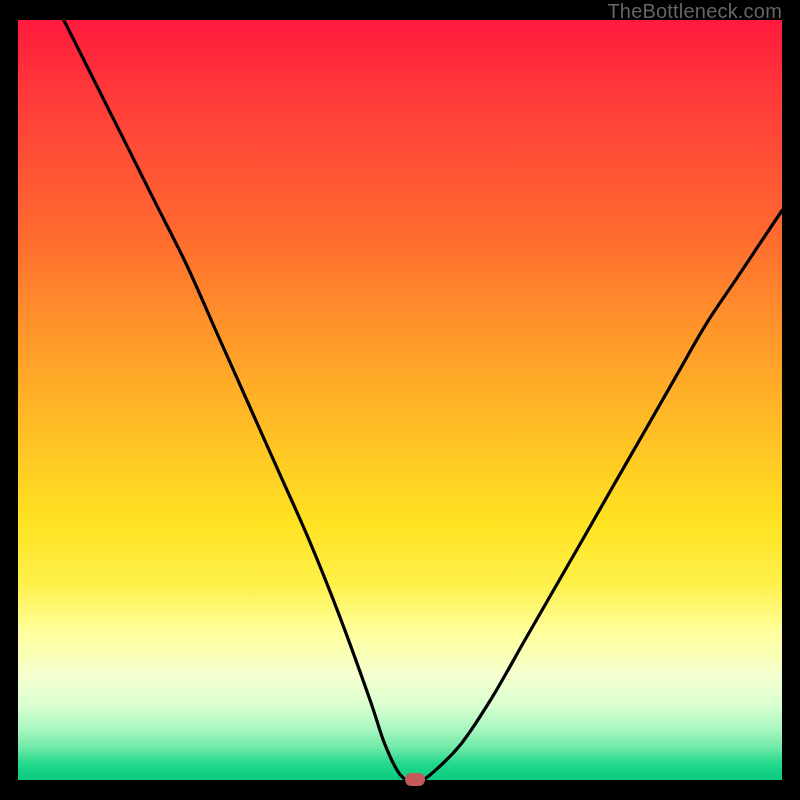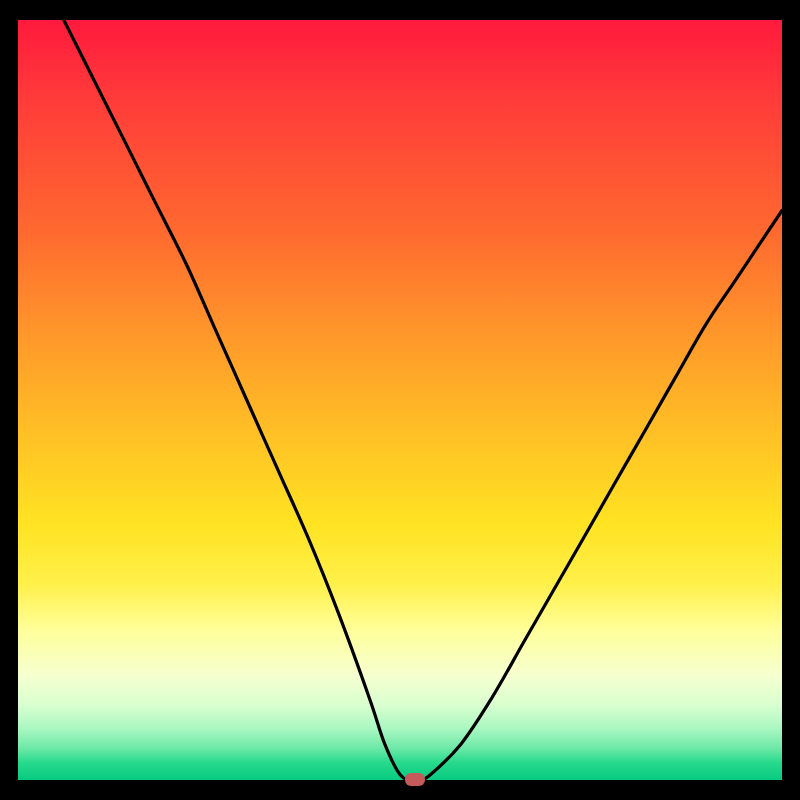--- a/index.html
+++ b/index.html
@@ -74,13 +74,14 @@
 
 <div class="frame">
   <div class="plot">
     <svg class="curve" viewBox="0 0 764 762" preserveAspectRatio="none">
       <path id="curve-path" d="M 45.8 0.0 C 50.9 10.2, 66.2 40.6, 76.4 61.0 C 86.6 81.3, 96.8 101.6, 107.0 121.9 C 117.1 142.2, 127.3 162.6, 137.5 182.9 C 147.7 203.2, 157.9 222.2, 168.1 243.8 C 178.3 265.4, 188.5 289.6, 198.6 312.4 C 208.8 335.3, 219.0 358.1, 229.2 381.0 C 239.4 403.9, 249.6 426.7, 259.8 449.6 C 269.9 472.4, 280.1 494.0, 290.3 518.2 C 300.5 542.3, 310.7 567.7, 320.9 594.4 C 331.1 621.0, 343.8 656.6, 351.4 678.2 C 359.1 699.8, 361.6 711.2, 366.7 723.9 C 371.8 736.6, 376.9 748.0, 382.0 754.4 C 387.1 760.7, 392.2 762.0, 397.3 762.0 C 402.4 762.0, 404.9 760.7, 412.6 754.4 C 420.2 748.0, 432.9 736.6, 443.1 723.9 C 453.3 711.2, 463.5 694.7, 473.7 678.2 C 483.9 661.7, 494.1 642.6, 504.2 624.8 C 514.4 607.1, 524.6 589.3, 534.8 571.5 C 545.0 553.7, 555.2 535.9, 565.4 518.2 C 575.5 500.4, 585.7 482.6, 595.9 464.8 C 606.1 447.0, 616.3 429.3, 626.5 411.5 C 636.7 393.7, 646.9 375.9, 657.0 358.1 C 667.2 340.4, 677.4 321.3, 687.6 304.8 C 697.8 288.3, 705.4 278.1, 718.2 259.1 C 730.9 240.0, 756.4 201.9, 764.0 190.5" fill="none" stroke="#000" stroke-width="3.2" stroke-linejoin="round" stroke-linecap="round"></path>
 
       <line x1="0" y1="761" x2="764" y2="761" stroke="#000" stroke-width="2"></line>
     </svg>
     <div class="marker" id="min-marker" style="left: 387.28px; top: 753px; background: rgb(197, 90, 90);"></div>
   </div>
+  <div class="watermark">TheBottleneck.com</div>
 </div>
 
 </body></html>

